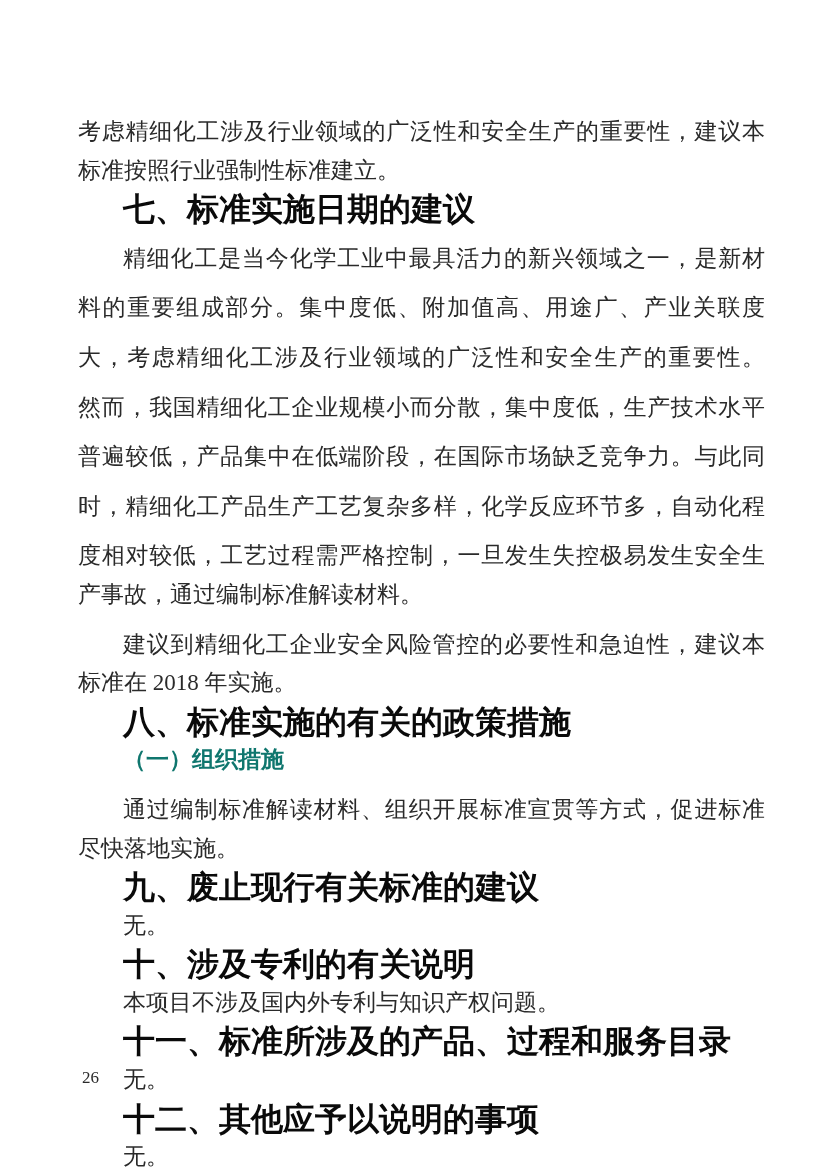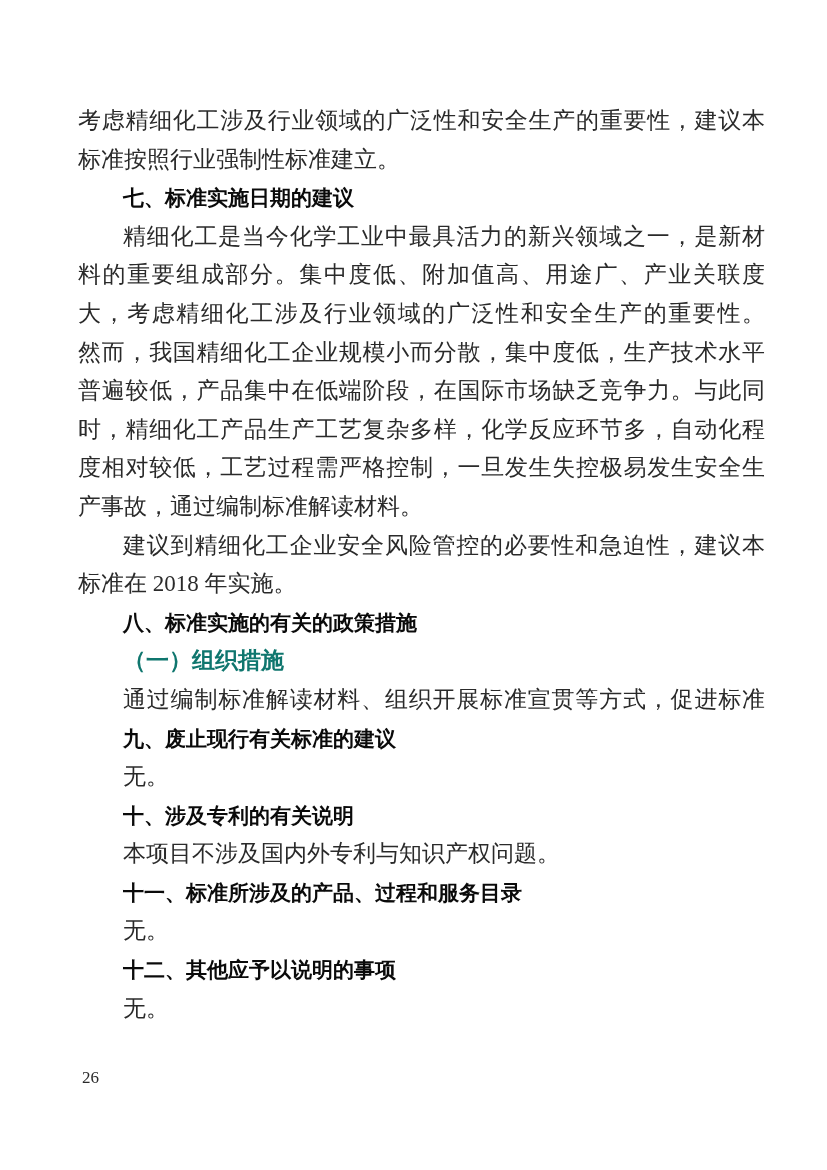--- a/index.html
+++ b/index.html
@@ -24,35 +24,36 @@
     height: 38.6px;
     line-height: 38.6px;
     font-size: 23px;
     font-family: "Liberation Serif", "DejaVu Serif", serif;
     color: #2a2a2a;
     overflow: hidden;
   }
   .h1 {
     font-family: "Liberation Sans", "DejaVu Sans", sans-serif;
     font-weight: 700;
-    font-size: 21px;
+    font-size: 32px;
     color: #0a0a0a;
   }
   .h2 {
     font-family: "Liberation Serif", "DejaVu Serif", serif;
     font-weight: 700;
     font-size: 23px;
     color: #0f766e;
   }
   .ind {
     text-indent: 45px;
   }
   .just {
     text-align: justify;
     text-align-last: justify;
+    margin-top: 11px;
   }
   .pageno {
     position: absolute;
     left: 82px;
     top: 1068px;
     line-height: 20px;
     font-size: 17px;
     font-family: "Liberation Serif", "DejaVu Serif", serif;
     color: #2a2a2a;
   }
@@ -71,20 +72,21 @@
     <div class="ln just">然而，我国精细化工企业规模小而分散，集中度低，生产技术水平</div>
     <div class="ln just">普遍较低，产品集中在低端阶段，在国际市场缺乏竞争力。与此同</div>
     <div class="ln just">时，精细化工产品生产工艺复杂多样，化学反应环节多，自动化程</div>
     <div class="ln just">度相对较低，工艺过程需严格控制，一旦发生失控极易发生安全生</div>
     <div class="ln">产事故，通过编制标准解读材料。</div>
     <div class="ln ind just">建议到精细化工企业安全风险管控的必要性和急迫性，建议本</div>
     <div class="ln">标准在 2018 年实施。</div>
     <div class="ln h1 ind">八、标准实施的有关的政策措施</div>
     <div class="ln h2 ind">（一）组织措施</div>
     <div class="ln ind just">通过编制标准解读材料、组织开展标准宣贯等方式，促进标准</div>
+    <div class="ln">尽快落地实施。</div>
     <div class="ln h1 ind">九、废止现行有关标准的建议</div>
     <div class="ln ind">无。</div>
     <div class="ln h1 ind">十、涉及专利的有关说明</div>
     <div class="ln ind">本项目不涉及国内外专利与知识产权问题。</div>
     <div class="ln h1 ind">十一、标准所涉及的产品、过程和服务目录</div>
     <div class="ln ind">无。</div>
     <div class="ln h1 ind">十二、其他应予以说明的事项</div>
     <div class="ln ind">无。</div>
   </div>
   <div class="pageno">26</div>

